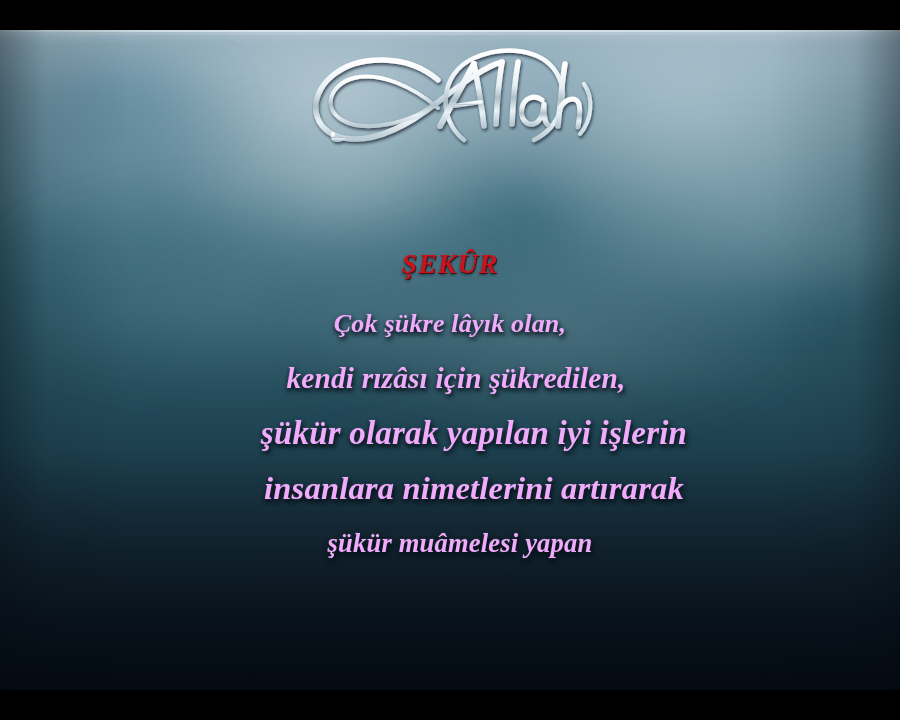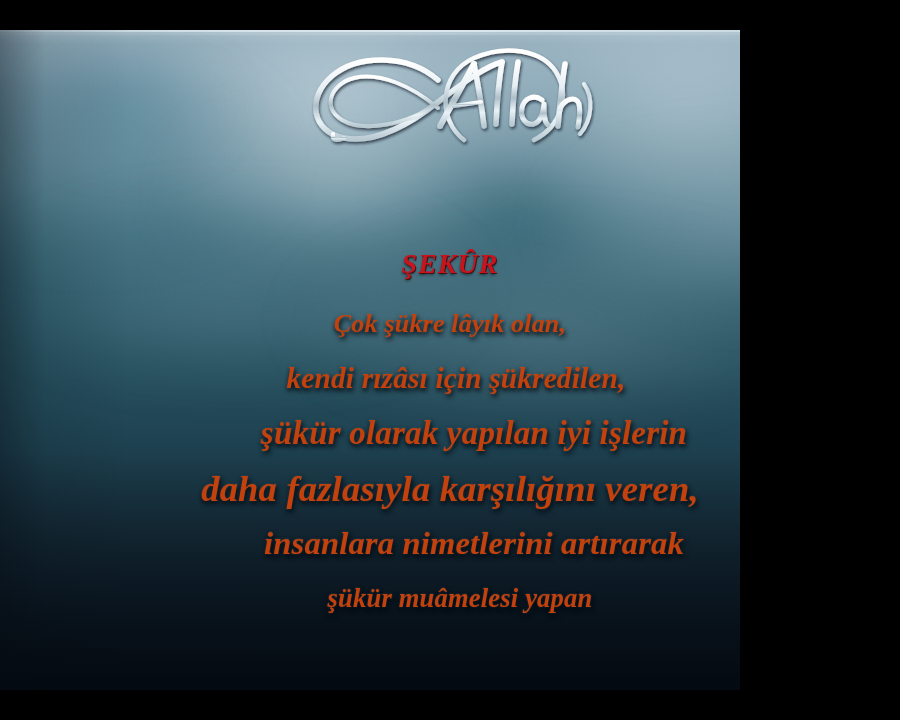--- a/index.html
+++ b/index.html
@@ -10,21 +10,21 @@
   }
   body {
     width: 900px;
     height: 720px;
     overflow: hidden;
     font-family: "Liberation Serif", serif;
   }
 
   #frame {
     position: relative;
-    width: 740px;
+    width: 900px;
     height: 720px;
     background: #000000;
     overflow: hidden;
   }
 
   
   #stage {
     position: absolute;
     left: 0;
     top: 30px;
@@ -154,21 +154,21 @@
     text-shadow:
       0 2px 3px rgba(0,0,0,0.55),
       1px 1px 0 rgba(90,6,10,0.8);
     margin: 0 0 6px 0;
   }
 
   .body-line {
     font-family: "Liberation Serif", serif;
     font-weight: bold;
     font-style: italic;
-    color: #c2410c;
+    color: #f0abfc;
     white-space: nowrap;
     line-height: 55px;
     text-shadow:
       0 2px 4px rgba(4,12,20,0.85),
       2px 3px 5px rgba(2,8,14,0.6),
       0 0 2px rgba(255,255,255,0.25);
   }
   
   .l1 { font-size: 45px; letter-spacing: 0.2px; }
   .l2 { font-size: 45px; letter-spacing: 0.2px; }
@@ -245,21 +245,20 @@
       </g>
     </svg>
   </div>
 
   <div id="text-block">
     <div id="title" style="font-size: 28px;">ŞEKÛR</div>
 
     <div class="body-line l1" style="font-size: 26px;">Çok şükre lâyık olan,</div>
     <div class="body-line l2" style="font-size: 29.25px; padding-left: 12px;">kendi rızâsı için şükredilen,</div>
     <div class="body-line l3" style="font-size: 33px; margin-left: 48px;">şükür olarak yapılan iyi işlerin</div>
-    <div class="body-line l4" style="font-size: 36.5px;">daha fazlasıyla karşılığını veren,</div>
     <div class="body-line l5" style="font-size: 32.5px; padding-left: 48px;">insanlara nimetlerini artırarak</div>
     <div class="body-line l6" style="font-size: 26.5px; padding-left: 20px;">şükür muâmelesi yapan</div>
   </div>
 
   <div id="bar-top" class="letterbox"></div>
   <div id="bar-bottom" class="letterbox"></div>
 
 </div>
 
 </body></html>

